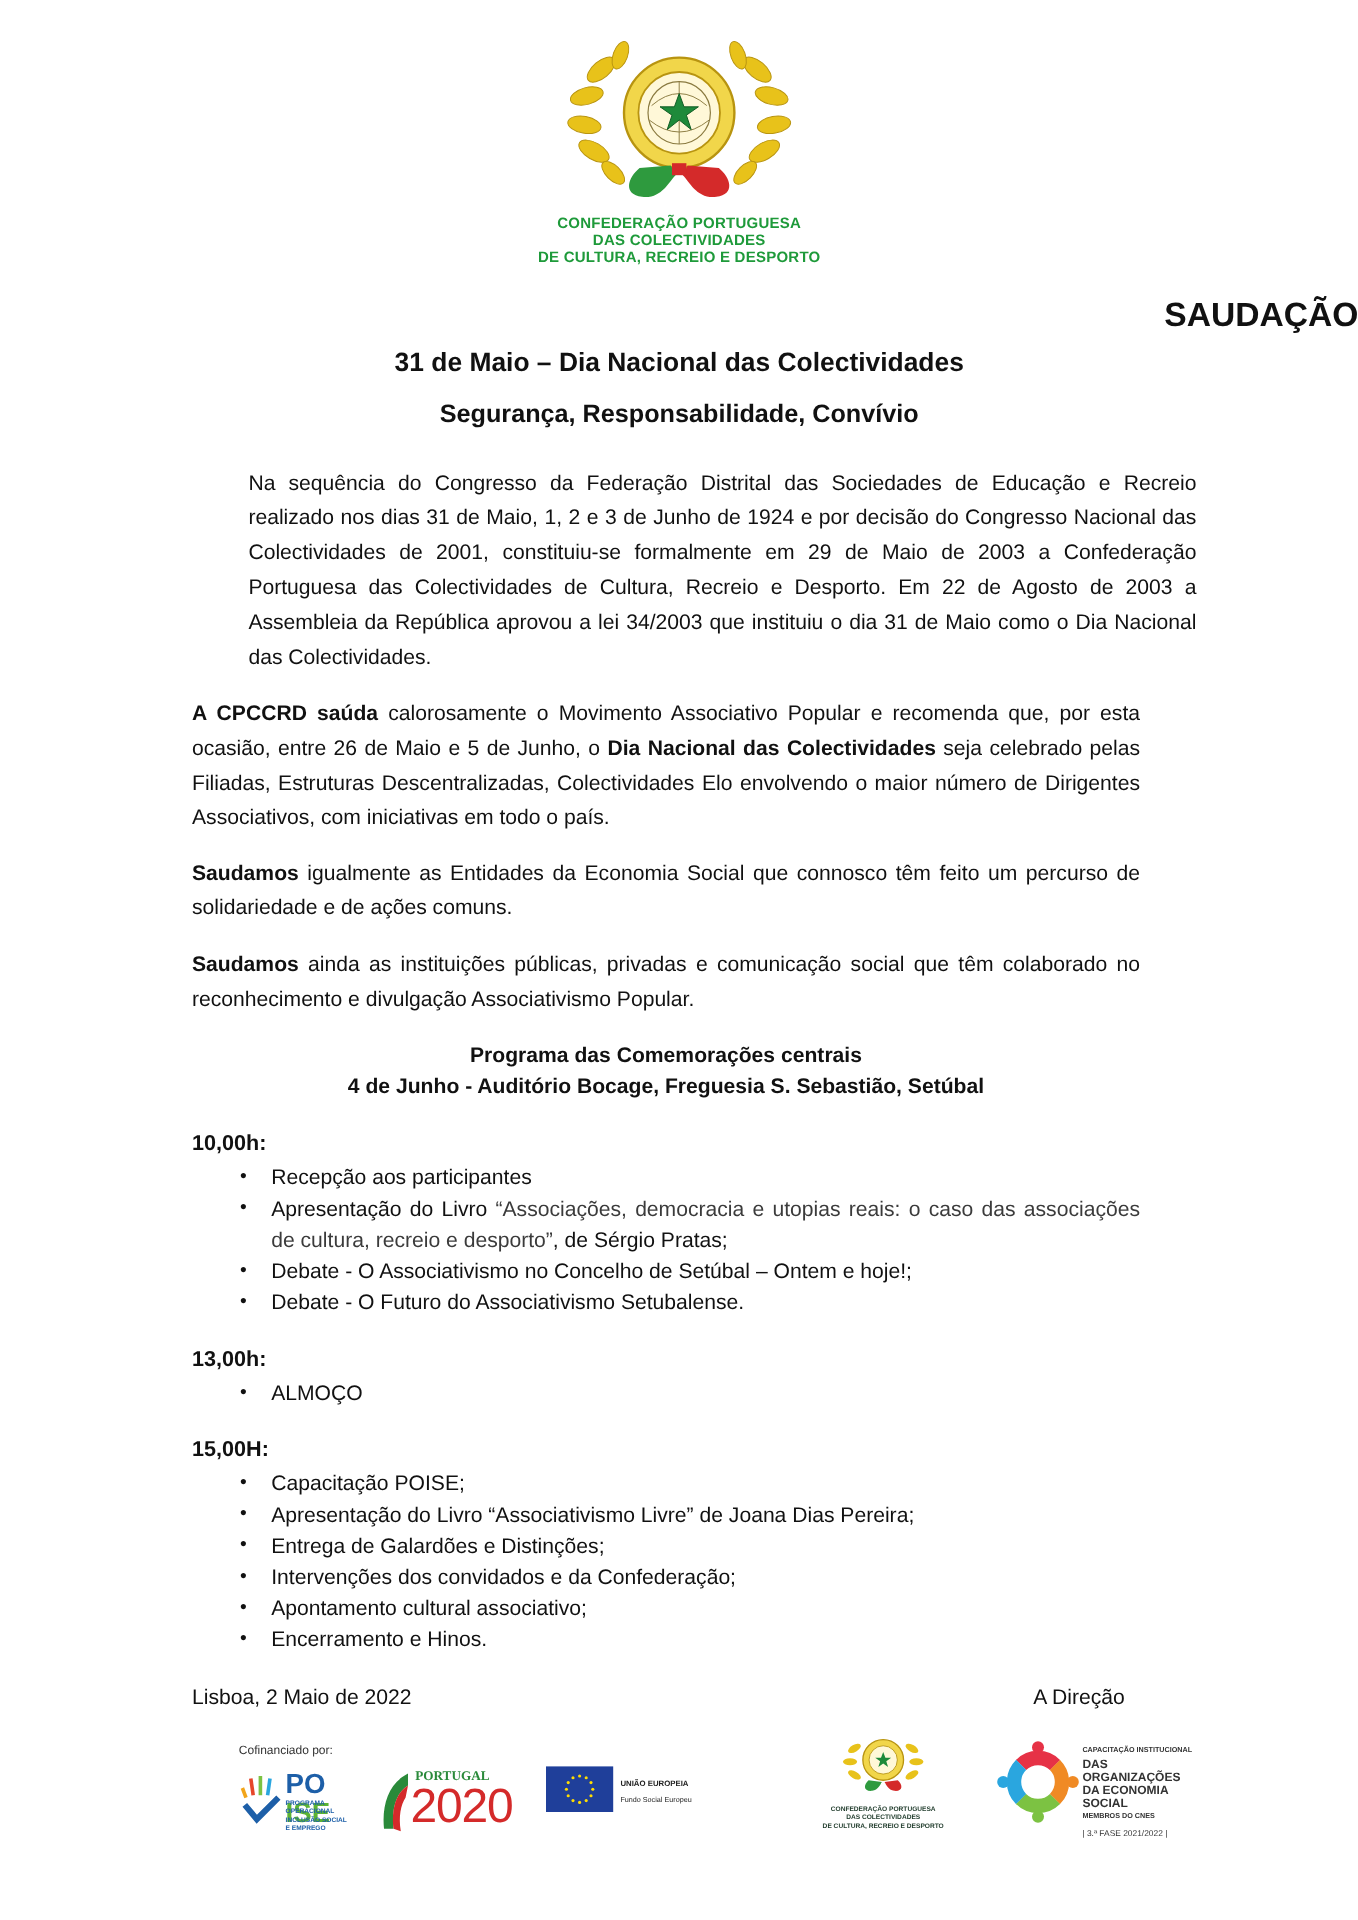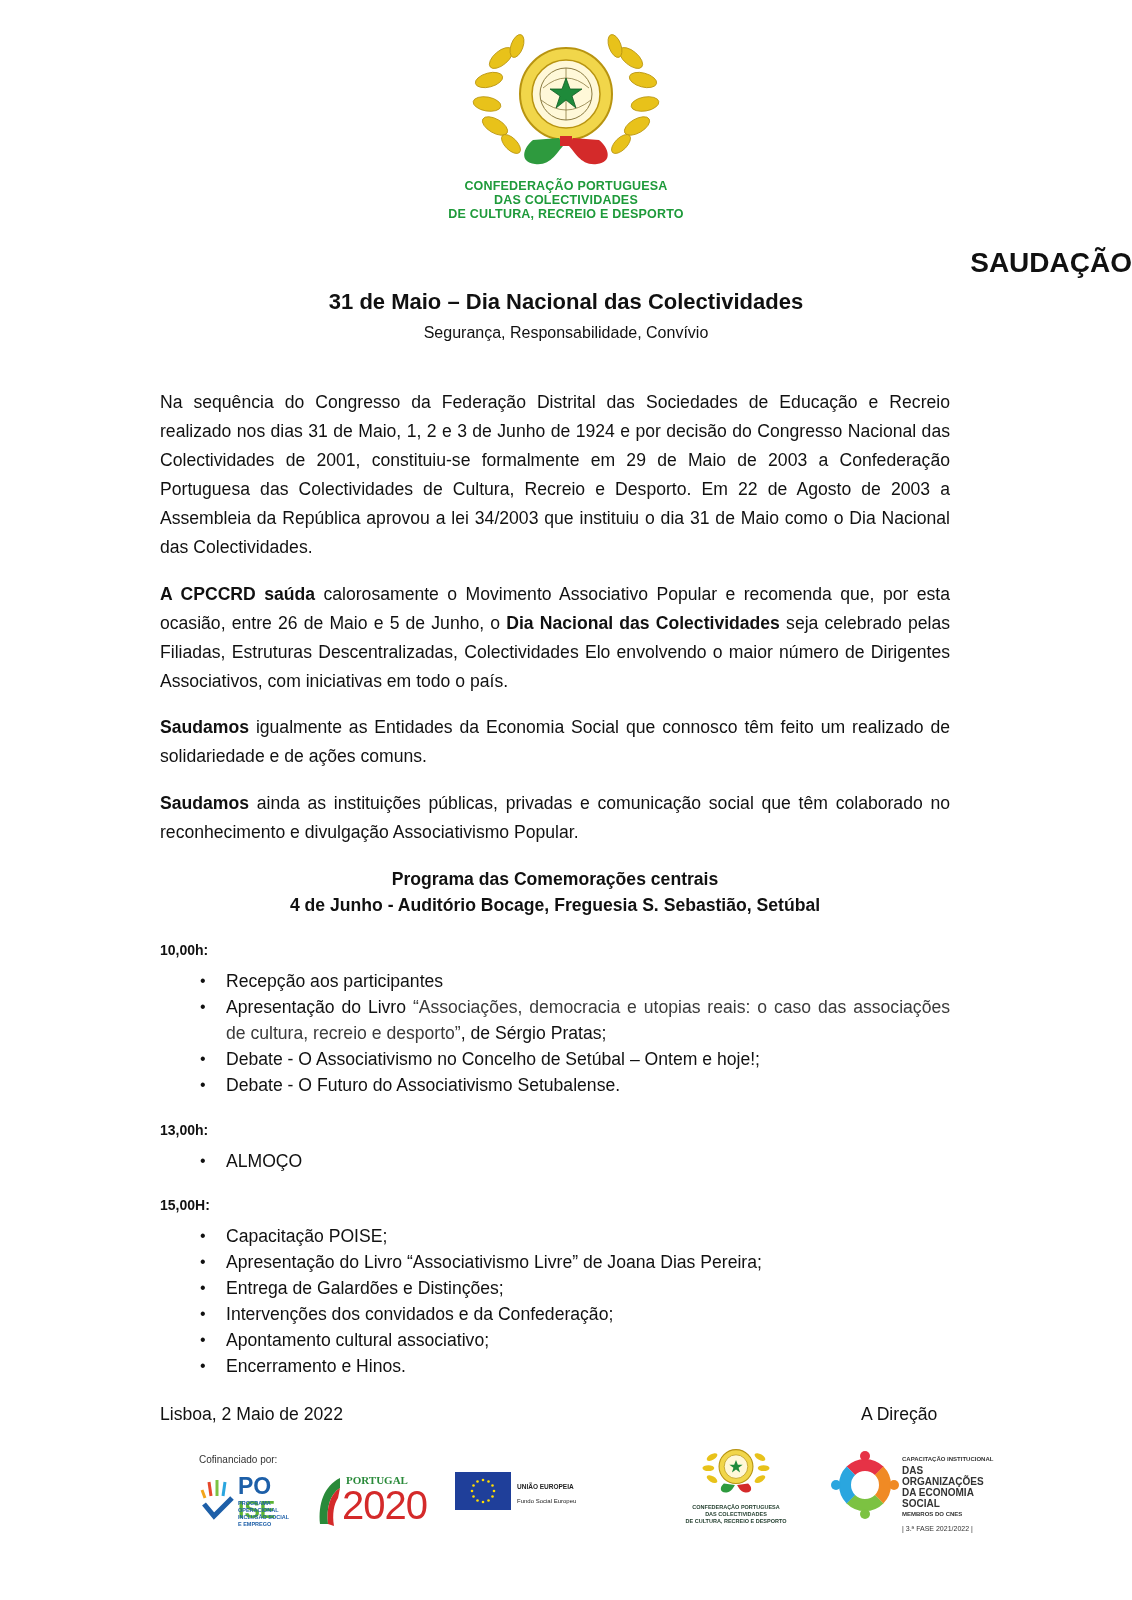--- a/index.html
+++ b/index.html
@@ -7,33 +7,33 @@
          font-family: "Liberation Sans", sans-serif; color: #111; }
 
   
   .logo-wrap { position: absolute; left: 0; top: 28px; width: 1132px; text-align: center; }
   .logo-emblem { display: block; margin: 0 auto; }
   .org-name { margin-top: 6px; color: #1e9a3a; font-weight: bold; font-size: 12.5px; line-height: 14px; letter-spacing: 0.2px; }
 
   .titles { position: absolute; left: 0; width: 1132px; text-align: center; }
   .title-main { top: 247px; font-size: 28px; font-weight: bold; text-align: right; }
   .title-sub  { top: 289px; font-size: 22px; font-weight: bold; }
-  .title-motto{ top: 324px; font-size: 16px; font-weight: normal; }
+  .title-motto{ top: 334px; font-size: 21px; font-weight: bold; }
 
   .body { position: absolute; left: 160px; width: 790px; font-size: 17.6px; line-height: 29px;
           text-align: justify; transform-origin: left top; }
   .body b { font-weight: bold; }
-  .p1 { top: 388px; }
+  .p1 { top: 388px; margin-left: 47px; }
   .p2 { top: 580px; }
   .p3 { top: 713px; }
   .p4 { top: 789px; }
 
   .prog { position: absolute; left: 160px; width: 790px; font-size: 17.6px; }
   .prog-head { top: 866px; font-weight: bold; line-height: 26px; text-align: center; }
-  .slot-label { position: absolute; left: 160px; font-weight: bold; font-size: 14px; }
+  .slot-label { position: absolute; left: 160px; font-weight: bold; font-size: 18px; }
   .list { position: absolute; left: 160px; width: 790px; margin: 0; padding: 0; list-style: none; font-size: 17.6px; }
   .list li { position: relative; padding-left: 66px; line-height: 26px; text-align: justify; }
   .list li .bullet { position: absolute; left: 40px; top: 0; font-size: 16px; }
   .gray { color: #3b3b3b; }
 
   .sign-date { position: absolute; left: 160px; top: 1404px; font-size: 17.6px; }
   .sign-dir  { position: absolute; left: 861px; top: 1404px; font-size: 17.6px; }
 
   
   .footer { position: absolute; left: 0; top: 1440px; width: 948px; height: 120px; }
@@ -100,21 +100,21 @@
 <div class="titles title-sub">31 de Maio – Dia Nacional das Colectividades</div>
 <div class="titles title-motto">Segurança, Responsabilidade, Convívio</div>
 
 <div class="body p1">Na sequência do Congresso da Federação Distrital das Sociedades de Educação e Recreio realizado nos dias 31 de Maio, 1, 2 e 3 de Junho de 1924 e por decisão do Congresso Nacional das Colectividades de 2001, constituiu-se formalmente em 29 de Maio de 2003 a Confederação Portuguesa das Colectividades de Cultura, Recreio e Desporto. Em 22 de Agosto de 2003 a Assembleia da República aprovou a lei 34/2003 que instituiu o dia 31 de Maio como o Dia Nacional das Colectividades.</div>
 
 <div class="body p2">
   <b>A CPCCRD saúda</b><span> calorosamente o Movimento Associativo Popular e recomenda que, por esta ocasião, entre 26 de Maio e 5 de Junho, o </span><b>Dia Nacional das Colectividades</b><span> seja celebrado pelas Filiadas, Estruturas Descentralizadas, Colectividades Elo envolvendo o maior número de Dirigentes Associativos, com iniciativas em todo o país.</span>
 </div>
 
 <div class="body p3">
-  <b>Saudamos</b><span> igualmente as Entidades da Economia Social que connosco têm feito um realizado de solidariedade e de ações comuns.</span>
+  <b>Saudamos</b><span> igualmente as Entidades da Economia Social que connosco têm feito um percurso de solidariedade e de ações comuns.</span>
 </div>
 
 <div class="body p4">
   <b>Saudamos</b><span> ainda as instituições públicas, privadas e comunicação social que têm colaborado no reconhecimento e divulgação Associativismo Popular.</span>
 </div>
 
 <div class="prog prog-head">
   <div>Programa das Comemorações centrais</div>
   <div>4 de Junho - Auditório Bocage, Freguesia S. Sebastião, Setúbal</div>
 </div>

